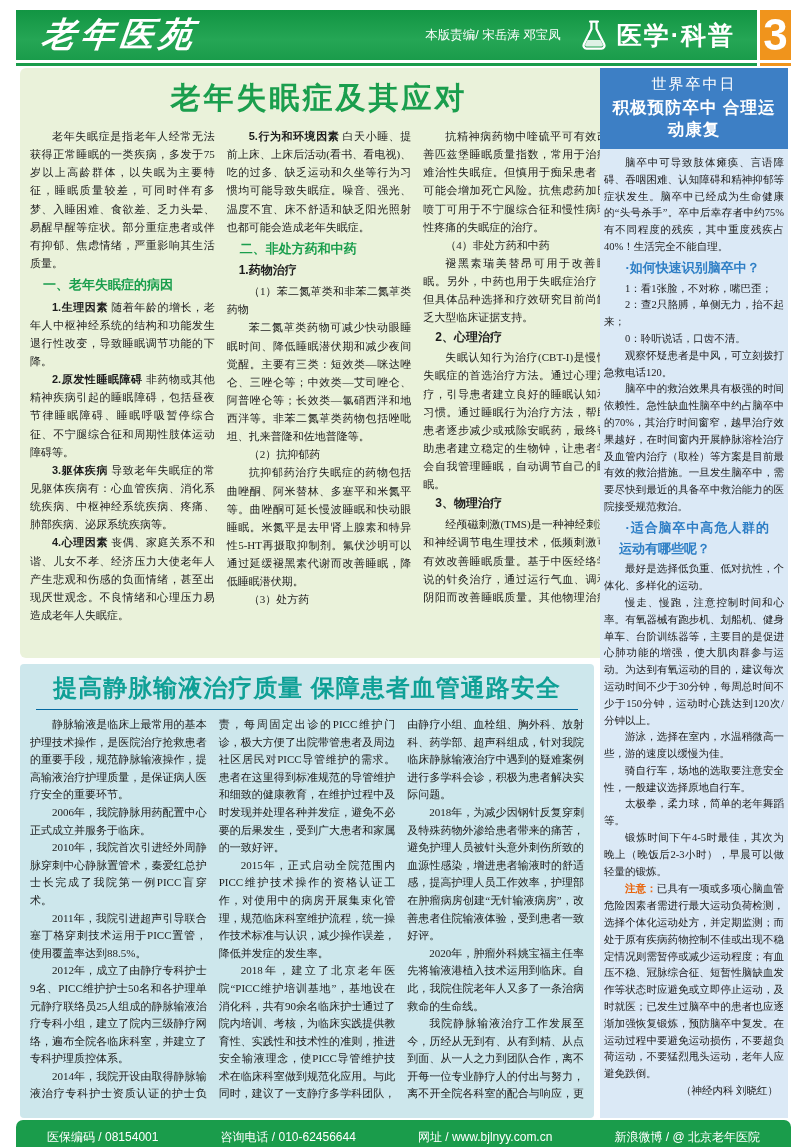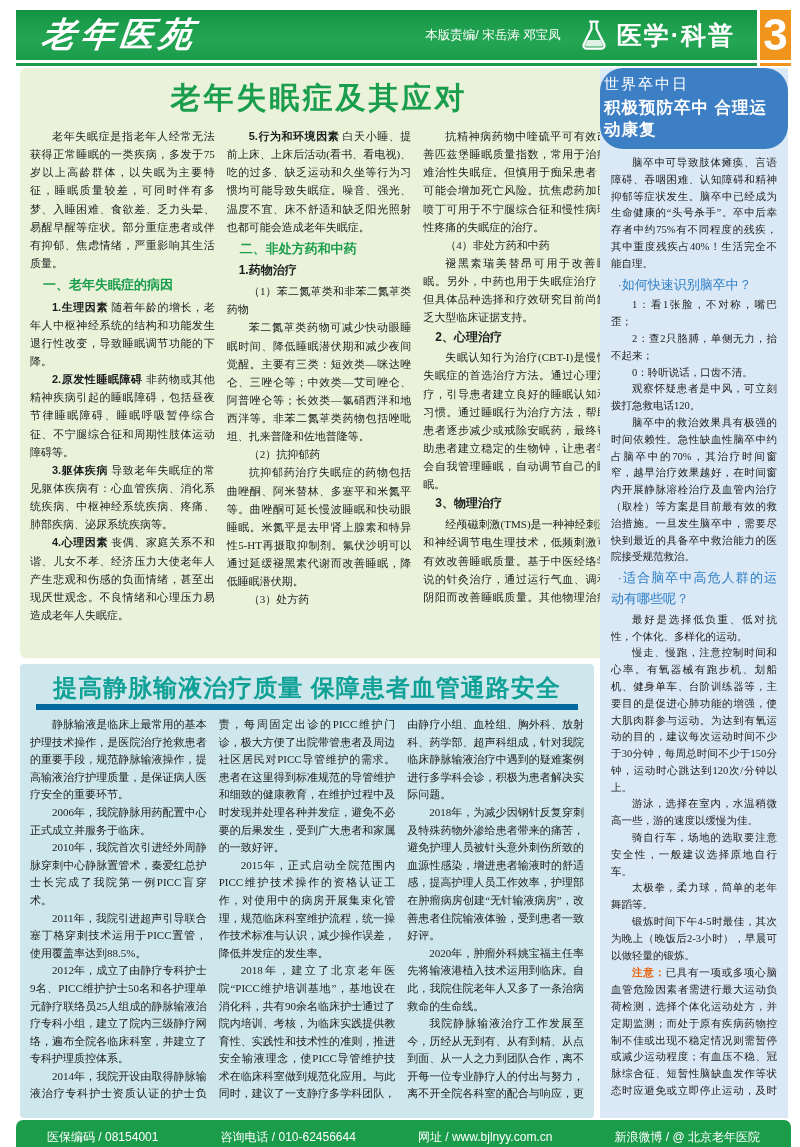--- a/index.html
+++ b/index.html
@@ -27,38 +27,38 @@
     border-radius:6px;padding:8px 10px;box-sizing:border-box;overflow:hidden;}
   .article2{position:absolute;left:20px;top:664px;width:574px;height:454px;background:#cde7ec;
     border-radius:4px;padding:6px 10px;box-sizing:border-box;overflow:hidden;}
   .sidebar{position:absolute;left:600px;top:68px;width:188px;height:1050px;background:#dbe9f6;
     box-sizing:border-box;overflow:hidden;}
 
   .a1-title{color:#1a9e4d;font-size:30px;font-weight:bold;text-align:center;
     font-family:"Liberation Sans",sans-serif;letter-spacing:3px;margin:2px 0 8px 0;}
   .a2-title{color:#0fa096;font-size:24px;font-weight:bold;text-align:center;
     font-family:"Liberation Sans",sans-serif;letter-spacing:1px;margin:2px 6px 6px 6px;
-    border-bottom:6px solid #0369a1;}
+    border-bottom:1px solid #0369a1;padding-bottom:5px;}
 
   .cols{column-gap:12px;column-count:3;text-align:justify;}
   .a1-body{height:508px;font-size:11px;line-height:1.65;overflow:hidden;}
   .a2-body{height:392px;font-size:11px;line-height:1.6;overflow:hidden;}
 
-  .sb-head{background:#3d7fc5;color:#fff;padding:7px 4px 8px 4px;
-    font-family:"Liberation Sans",sans-serif;border-radius:23px;}
+  .sb-head{background:#3d7fc5;color:#fff;text-align:center;padding:7px 4px 8px 4px;
+    font-family:"Liberation Sans",sans-serif;}
   .sb-kicker{font-size:15px;letter-spacing:2px;}
   .sb-title{font-size:16.5px;font-weight:bold;letter-spacing:1px;margin-top:3px;}
-  .sb-body{padding:6px 11px;font-size:10.5px;line-height:1.6;text-align:justify;height:952px;overflow:hidden;box-sizing:border-box;}
+  .sb-body{padding:6px 4px;font-size:10.5px;line-height:1.6;text-align:justify;height:952px;overflow:hidden;box-sizing:border-box;}
 
   
   .para{margin:0;}
   .para.p,.para.lead{text-indent:2em;}
   .para.gh{color:#1a9e4d;font-weight:bold;font-family:"Liberation Sans",sans-serif;font-size:13px;text-indent:1em;margin:2px 0;}
   .para.bh{font-weight:bold;font-family:"Liberation Sans",sans-serif;font-size:12px;text-indent:1em;margin:1px 0;}
-  .para.sh{color:#2d7ec5;font-weight:normal;font-family:"Liberation Sans",sans-serif;font-size:13px;text-indent:0.5em;margin:2px 0;}
+  .para.sh{color:#2d7ec5;font-weight:bold;font-family:"Liberation Sans",sans-serif;font-size:13px;text-indent:0.5em;margin:2px 15px;}
   .para.sig{text-align:right;padding-right:6px;}
   .plead{font-weight:bold;font-family:"Liberation Sans",sans-serif;}
   .sb-body .plead{color:#e8650d;}
 
   
   .footer{position:absolute;left:16px;top:1120px;width:775px;height:35px;background:#1a9c4b;
     display:flex;align-items:center;justify-content:space-around;color:#fff;
     font-family:"Liberation Sans",sans-serif;font-size:12px;border-radius:7px;}
   .footer span{white-space:nowrap;}
 </style>

